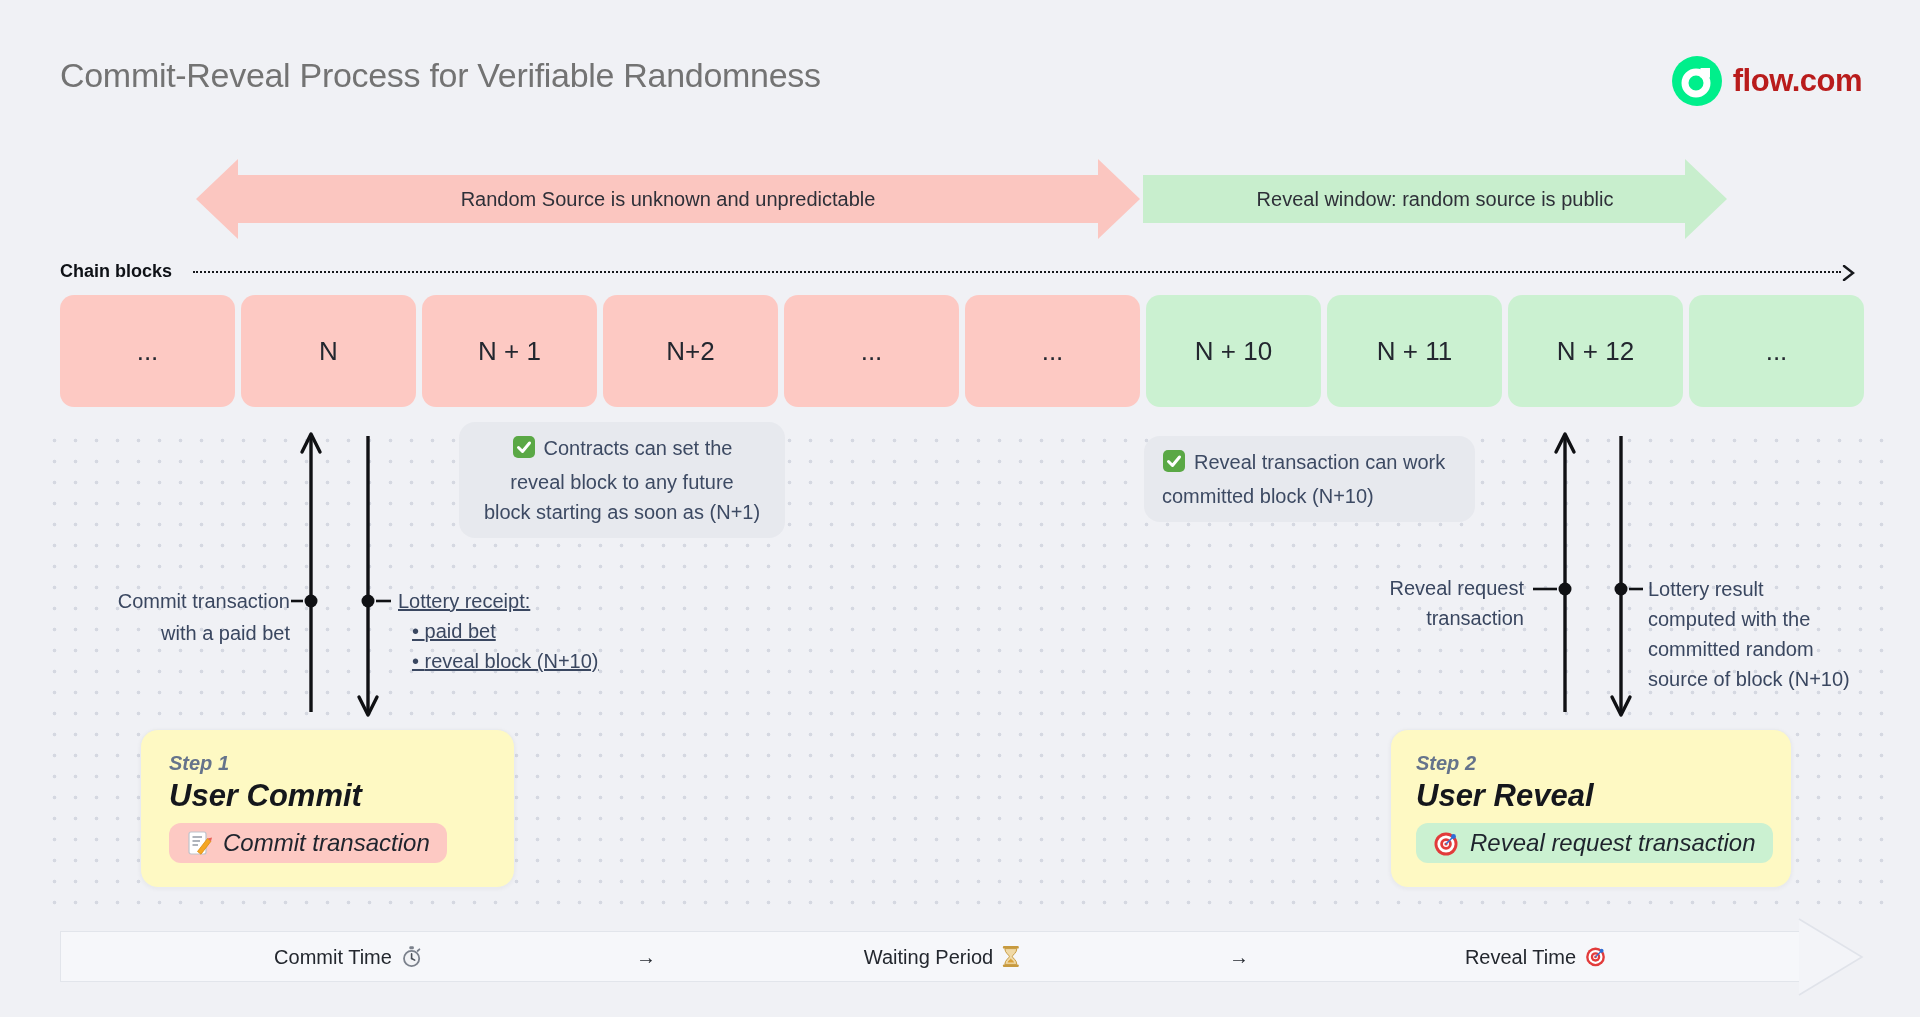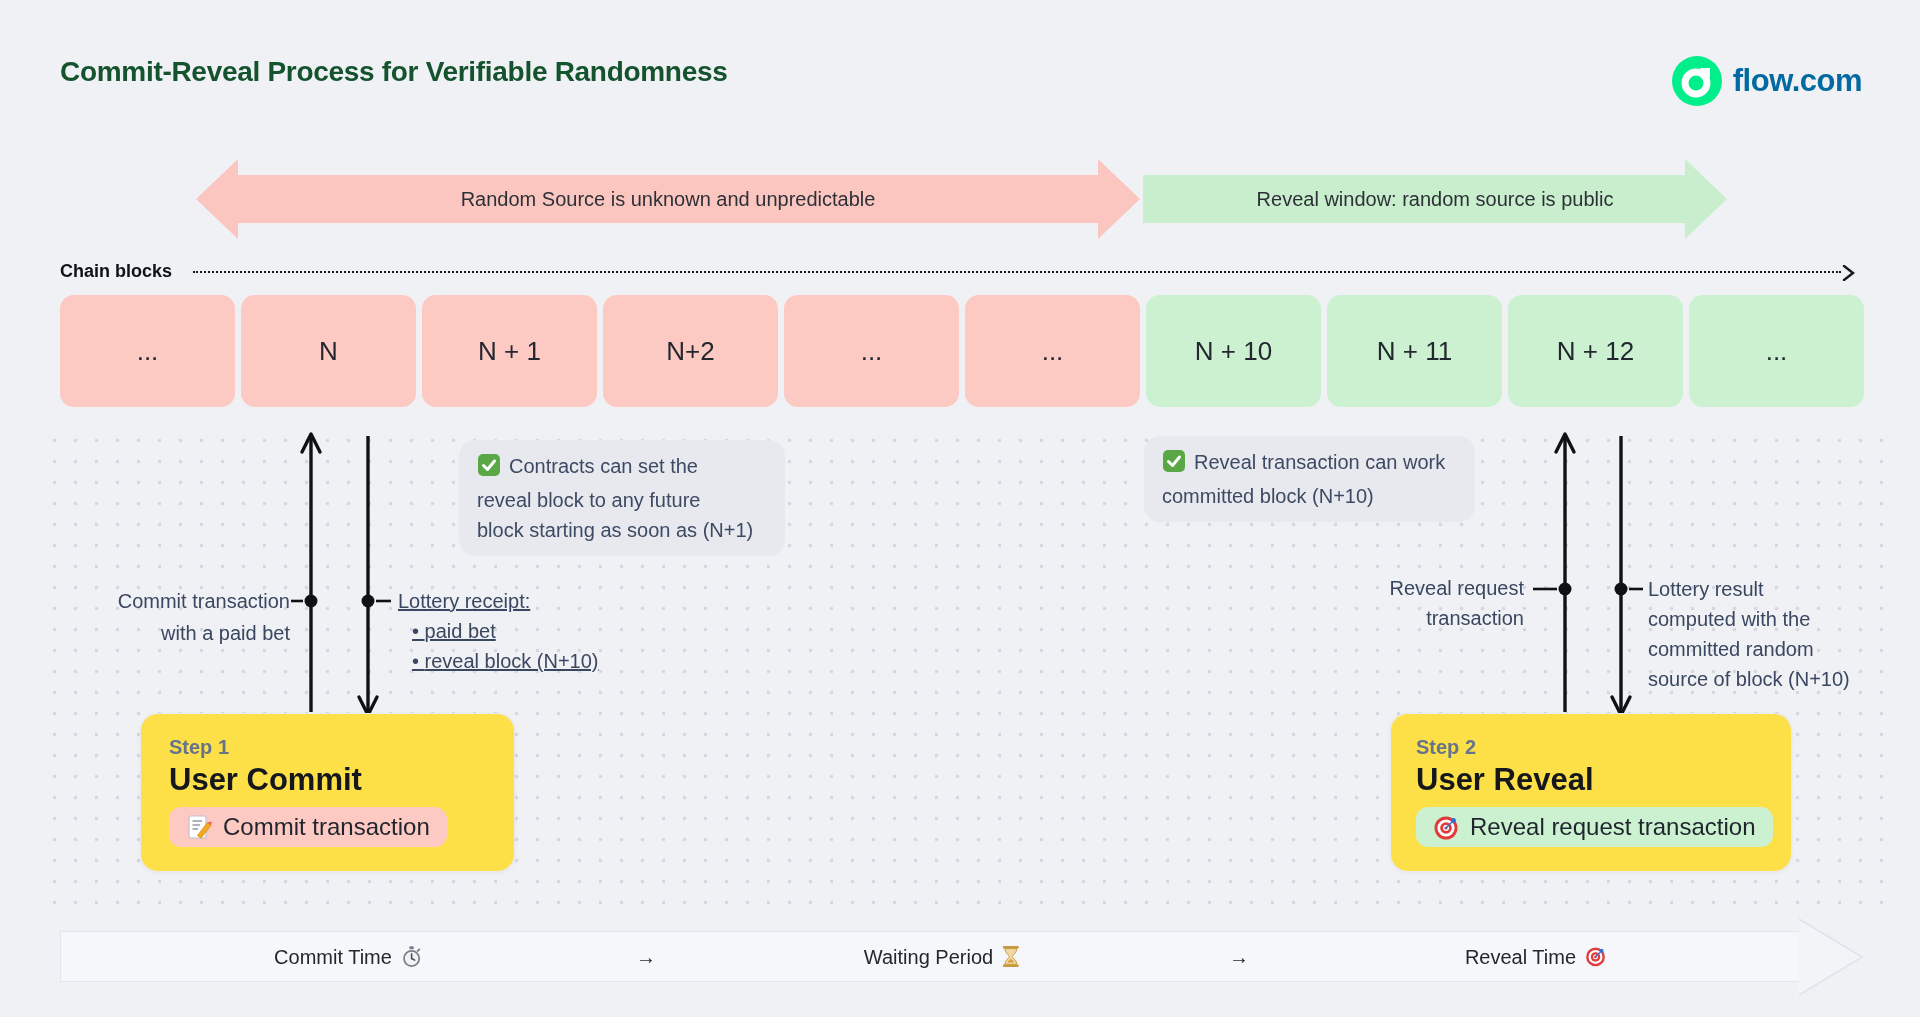--- a/index.html
+++ b/index.html
@@ -9,25 +9,25 @@
     font-family:"Liberation Sans", sans-serif;
     color:#17191e;
   }
   .dotgrid{
     position:absolute;left:44px;top:430px;width:1840px;height:486px;
     background-image:radial-gradient(circle, #d5d8e1 1.7px, transparent 2.1px);
     background-size:21px 21px;
   }
   .title{
     position:absolute;left:60px;top:56px;margin:0;
-    font-size:28px;font-weight:700;letter-spacing:-0.3px;color:#14532d;
+    font-size:34px;font-weight:400;letter-spacing:-0.3px;color:#737373;
   }
   .brand{position:absolute;right:58px;top:56px;display:flex;align-items:center;gap:11px;}
   .brand-logo svg{display:block;}
-  .brand-text{font-size:31px;font-weight:700;letter-spacing:-0.5px;color:#0369a1;}
+  .brand-text{font-size:31px;font-weight:700;letter-spacing:-0.5px;color:#b91c1c;}
 
   .phase-arrow{position:absolute;top:159px;height:80px;}
   .phase-arrow svg{position:absolute;left:0;top:0;}
   .phase-label{
     position:absolute;left:40px;right:40px;top:0;height:80px;
     display:flex;align-items:center;justify-content:center;
     font-size:20px;font-weight:500;color:#2e3038;
   }
   .arrow-pink{left:196px;width:944px;}
   .arrow-green{left:1143px;width:584px;}
@@ -61,28 +61,29 @@
   .receipt .bullet::before{content:"•  ";}
   .reveal-req{left:1304px;width:220px;top:573px;line-height:30px;text-align:right;}
   .lottery-result{left:1648px;top:574px;line-height:30px;}
 
   .note{
     position:absolute;background:#e7e9ee;border-radius:16px;
     padding:11px 18px;font-size:20px;line-height:30px;color:#3d4a63;
   }
   .note .line{display:block;white-space:nowrap;}
   .note .check{display:inline-block;vertical-align:-4px;margin-right:8px;}
-  .note1{left:459px;top:440px;width:290px;}
+  .note1{left:459px;top:422px;width:290px;text-align:center;}
   .note2{left:1144px;top:436px;width:295px;}
 
   .card{
-    position:absolute;top:713px;height:159px;background:#fde047;
+    position:absolute;top:729px;height:159px;background:#fef9c3;
     border:1.5px solid #e9ebf0;border-radius:18px;box-sizing:border-box;
     box-shadow:0 1px 4px rgba(40,45,60,0.05);
     padding:21px 0 0 28px;
+    font-style:italic;
   }
   .card1{left:140px;width:375px;}
   .card2{left:1390px;width:402px;padding-left:25px;}
   .step-label{font-size:20px;font-weight:700;color:#65738b;line-height:24px;}
   .step-title{font-size:31px;font-weight:700;color:#15171c;line-height:38px;margin-top:2px;}
   .pill{
     display:inline-flex;align-items:center;gap:10px;height:40px;
     margin-top:8px;padding:0 17px;border-radius:12px;
     font-size:24px;color:#1f242d;
   }

